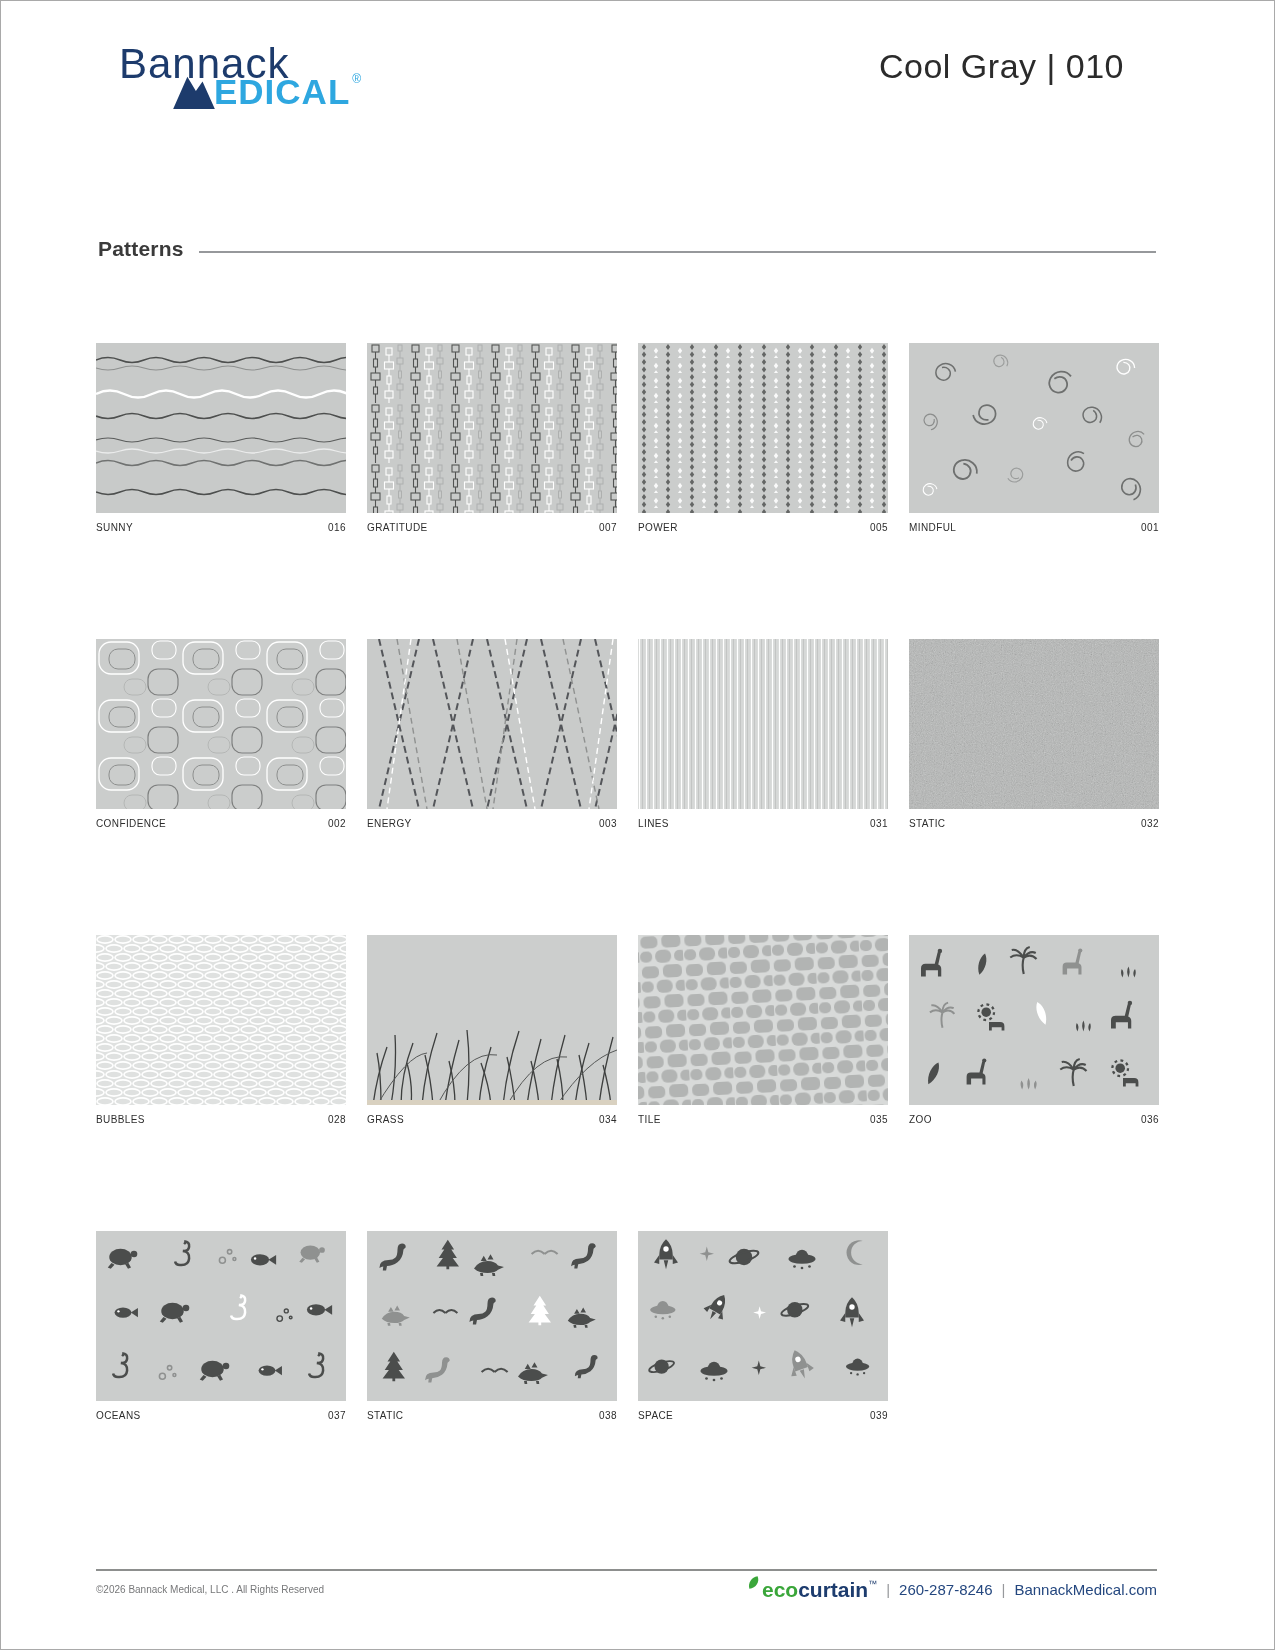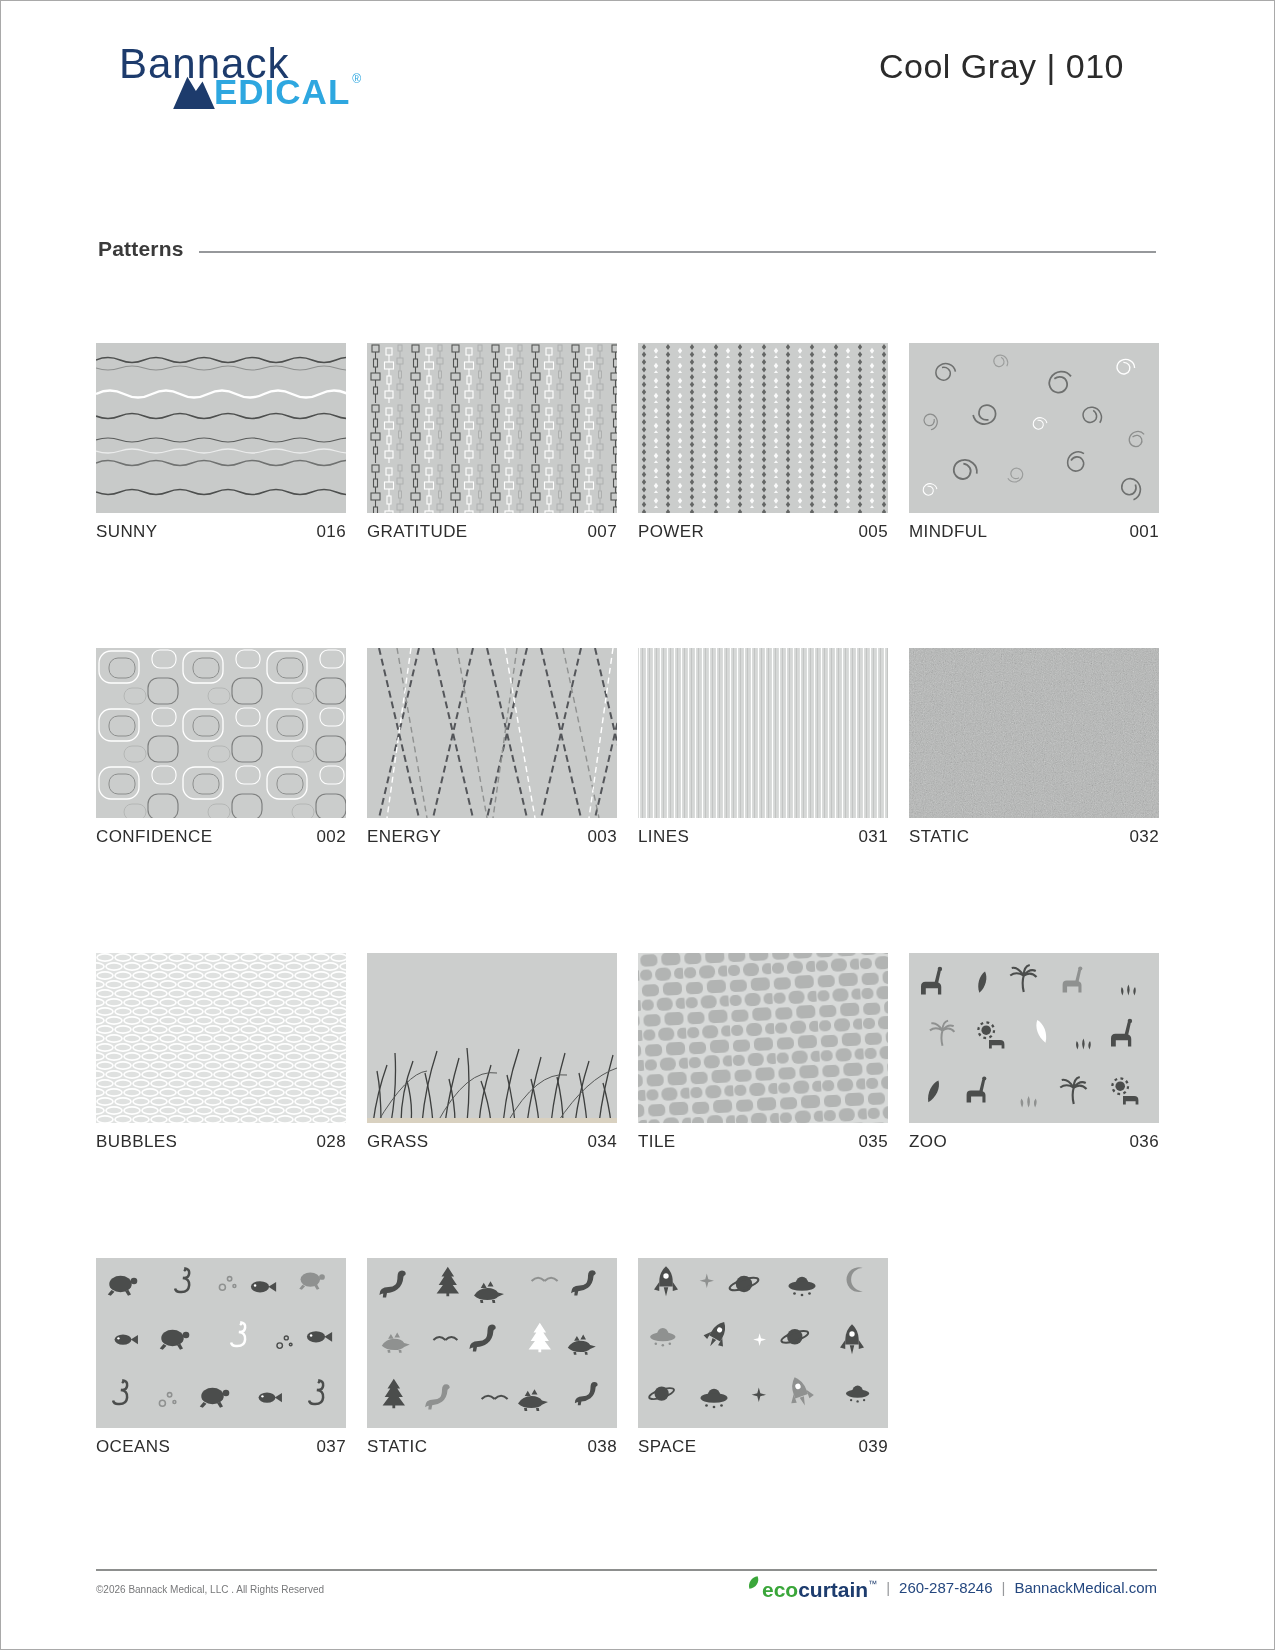--- a/index.html
+++ b/index.html
@@ -16,26 +16,26 @@
   .logo-reg{font-size:12px;color:#2ea7e0;vertical-align:top;margin-left:2px;line-height:1;align-self:flex-start;}
   .mountain{margin-right:-3px;display:block;}
   .page-title{position:absolute;top:46px;right:150px;font-size:34px;color:#2b2b2b;letter-spacing:.5px;}
   
   .section-head{position:absolute;left:97px;top:236px;right:118px;display:flex;align-items:center;}
   .section-title{font-size:21px;font-weight:bold;color:#3a3a3a;letter-spacing:.2px;}
   .section-rule{flex:1;border-top:2px solid #96989b;margin-left:15px;margin-top:6px;}
   
   .grid{position:absolute;left:95px;top:342px;display:grid;grid-template-columns:repeat(4,250px);column-gap:21px;row-gap:106px;}
   .swatch{width:250px;height:170px;display:block;}
-  .caption{display:flex;justify-content:space-between;margin-top:9px;font-size:17px;color:#2d2d2d;letter-spacing:.4px;}
+  .caption{display:flex;justify-content:space-between;margin-top:9px;font-size:10px;color:#2d2d2d;letter-spacing:.4px;}
   
   .footer-rule{position:absolute;left:95px;right:117px;top:1568px;border-top:2px solid #8d8f8e;}
   .footer{position:absolute;left:95px;right:117px;top:1578px;display:flex;justify-content:space-between;align-items:center;}
   .copyright{font-size:10px;color:#77787a;}
-  .footer-right{display:flex;align-items:flex-start;font-size:15px;color:#24477f;}
+  .footer-right{display:flex;align-items:center;font-size:15px;color:#24477f;}
   .eco-brand{display:flex;align-items:flex-start;line-height:1;}
   .eco-green{font-size:21px;font-weight:bold;color:#3aa63a;}
   .eco-navy{font-size:21px;font-weight:bold;color:#1d3c6e;}
   .eco-tm{font-size:9px;color:#1d3c6e;margin-top:1px;}
   .fsep{color:#97999c;padding:0 9px;}
   .defs-holder{position:absolute;width:0;height:0;overflow:hidden;}
 </style>
 </head>
 <body>
 

